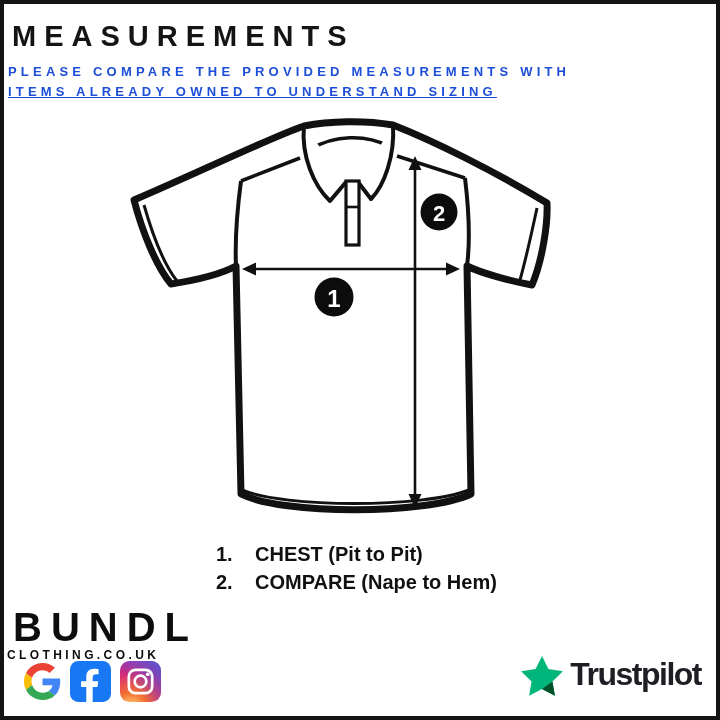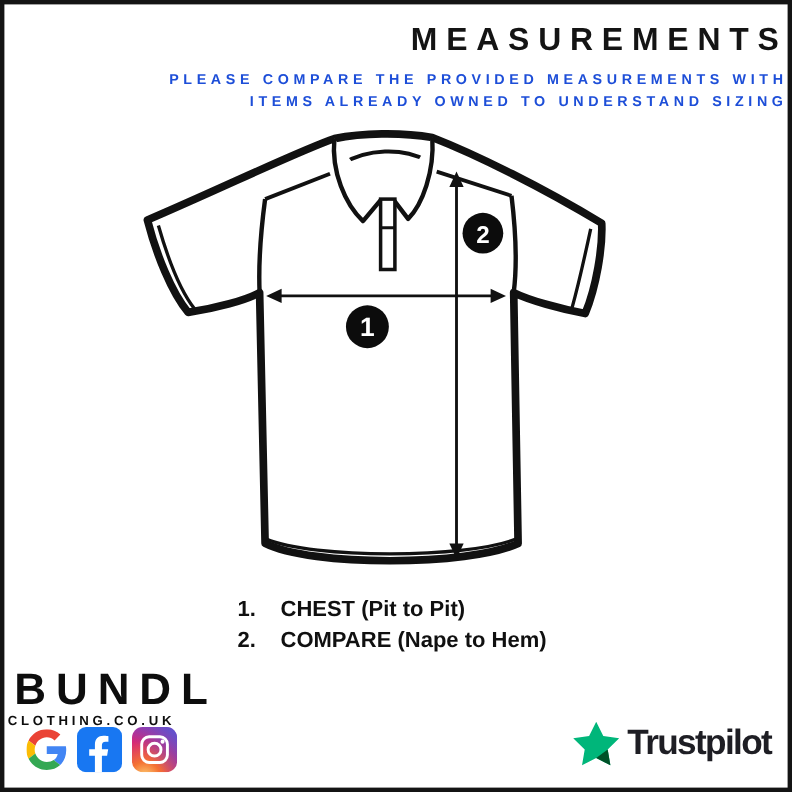--- a/index.html
+++ b/index.html
@@ -7,21 +7,21 @@
     position:relative;
     width:720px;height:720px;
     box-sizing:border-box;
     background:#ffffff;
     border:4px solid #141414;
     font-family:"Liberation Sans", sans-serif;
     color:#141414;
     overflow:hidden;
   }
   
-  .header{position:absolute;top:16px;left:0;right:0;text-align:right;}
+  .header{position:absolute;top:16px;left:0;right:0;text-align:left;}
   .title{
     margin:0;
     font-size:29px;
     font-weight:bold;
     letter-spacing:8px;
     padding-left:8px;
     color:#141414;
   }
   .subtitle{
     margin:9px 0 0 0;
@@ -72,21 +72,21 @@
   }
 </style>
 </head>
 <body>
 
 <div class="page">
 
   <div class="header">
     <h1 class="title">MEASUREMENTS</h1>
     <p class="subtitle">PLEASE COMPARE THE PROVIDED MEASUREMENTS WITH</p>
-    <p class="subtitle" style="margin-top:0;">ITEMS ALREADY OWNED TO UNDERSTAND SIZING</p>
+    <p class="subtitle" style="margin-top:0;text-decoration:underline;">ITEMS ALREADY OWNED TO UNDERSTAND SIZING</p>
   </div>
 
   <div class="shirt-area">
     <svg width="500" height="420" viewBox="0 0 500 420">
 
       <path d="M190,17
            C160,27 90,61 20,91
            C28,122 42,157 57,175
            C83,171 109,164 122,157
            L127,385

